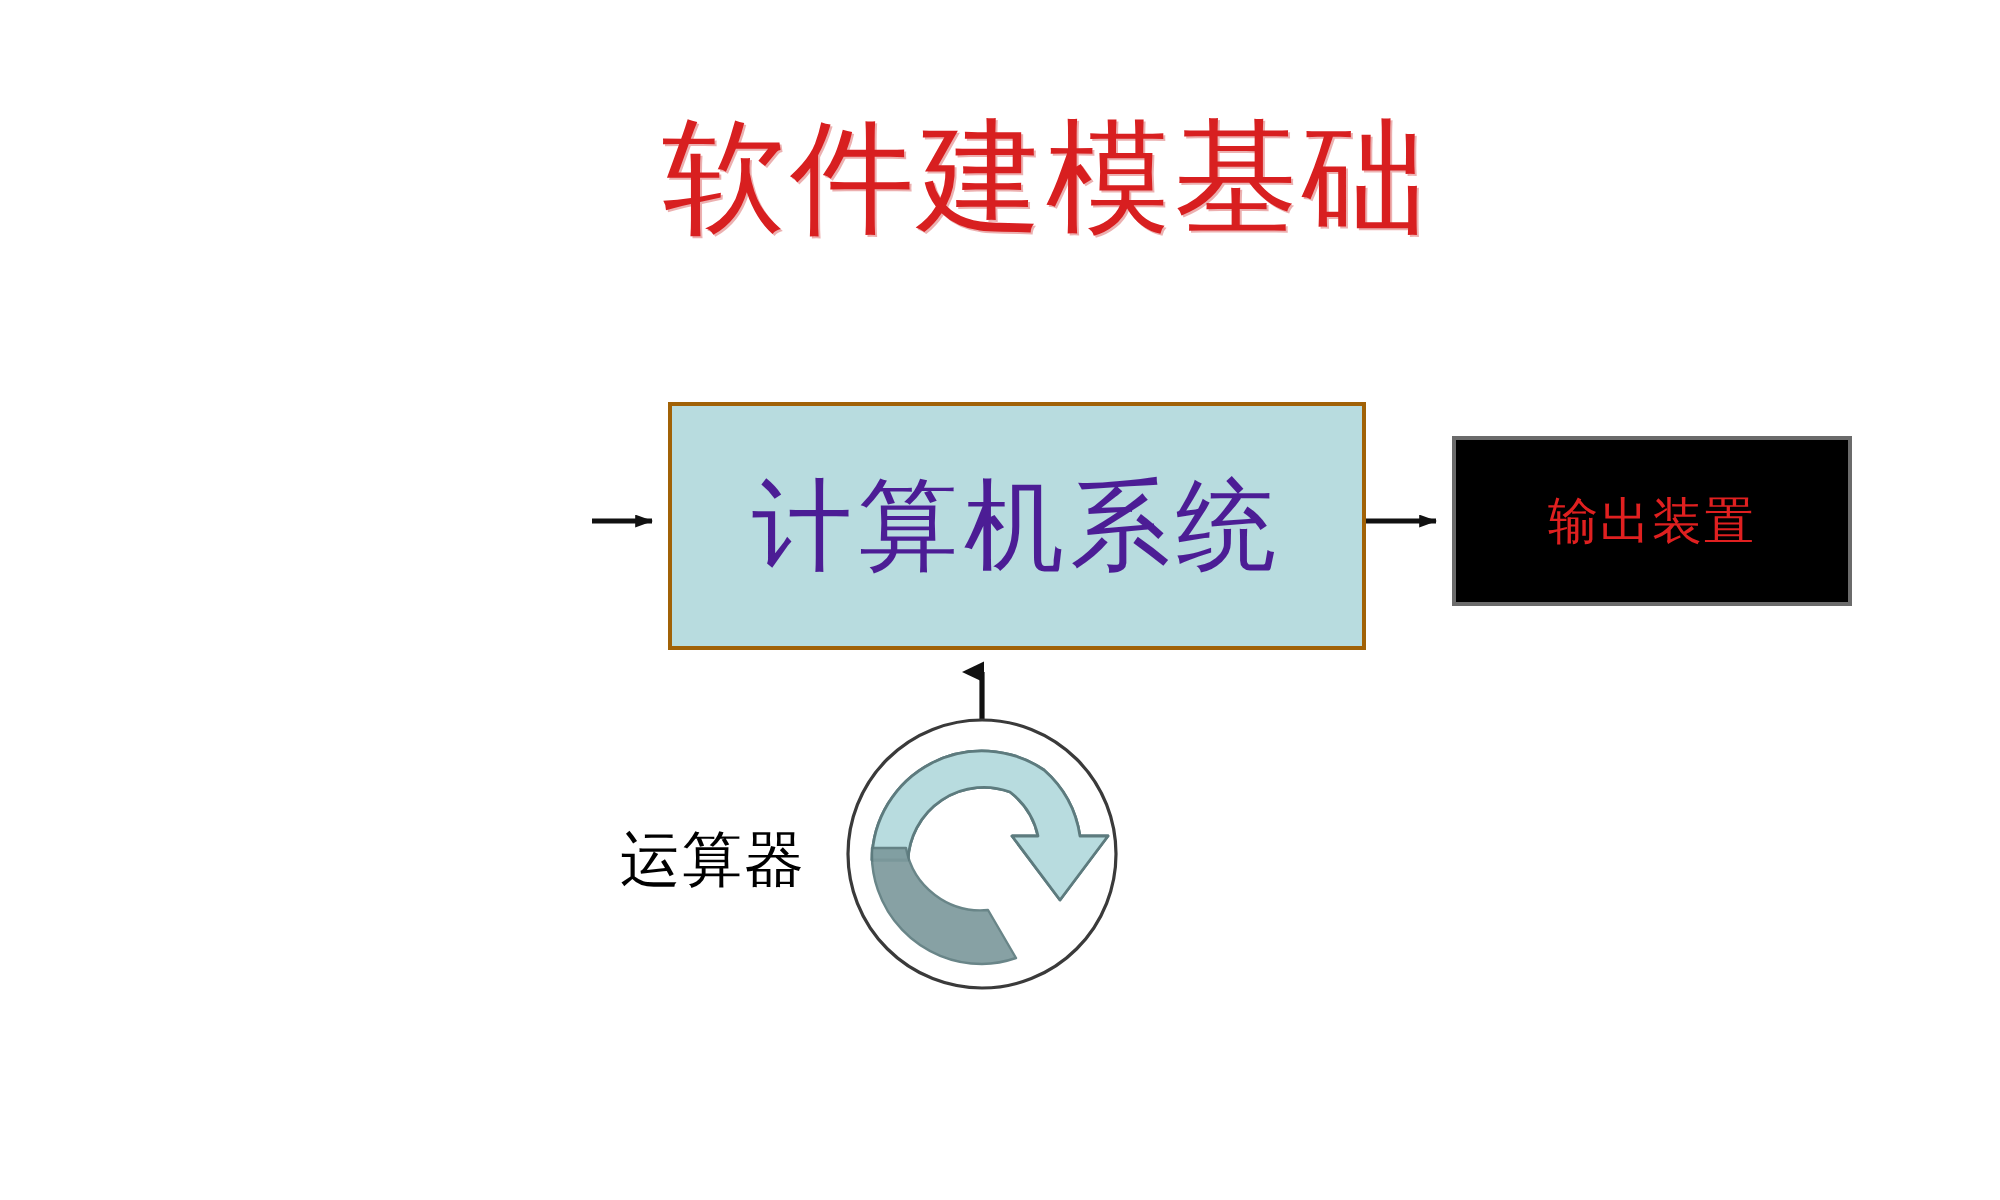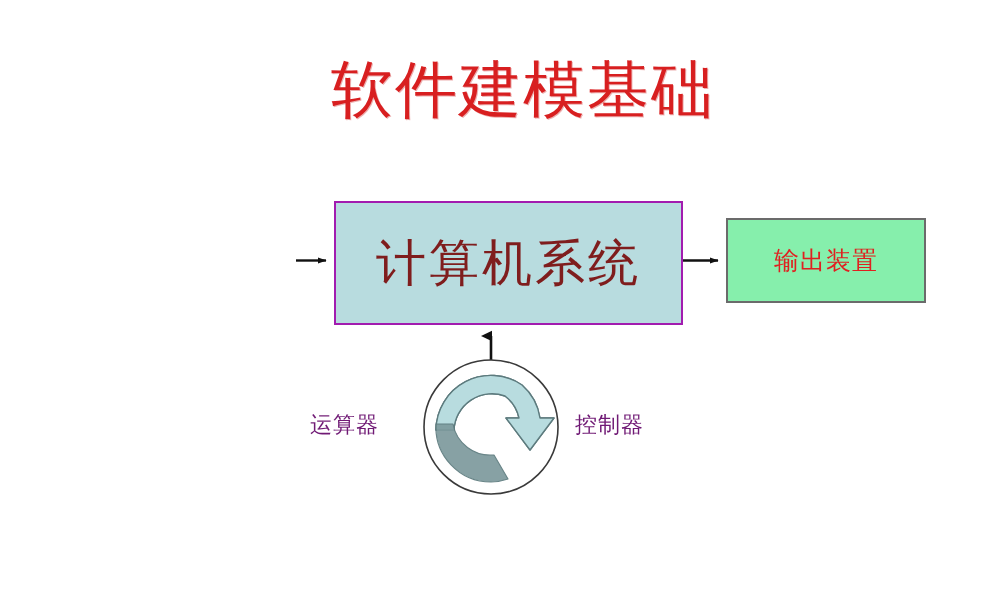--- a/index.html
+++ b/index.html
@@ -57,35 +57,35 @@
     font-size: 25px;
     letter-spacing: 1px;
     color: #dd7a62;
   }
 
   #cpu-box {
     left: 311px;
     top: 201px;
     width: 349px;
     height: 124px;
-    border: 2px solid #a21caf;
+    border: 2px solid #a16207;
     background: #b8dcdf;
     font-size: 50px;
     letter-spacing: 3px;
-    color: #7f1d1d;
+    color: #4c1d95;
     text-align: right;
   }
 
   #output-box {
     left: 703px;
     top: 218px;
     width: 200px;
     height: 85px;
     border: 2px solid #6b6b6b;
-    background: #86efac;
+    background: #000000;
     font-size: 25px;
     letter-spacing: 1px;
     color: #e02020;
   }
 
   
   #connectors {
     position: absolute;
     left: 0;
     top: 0;
@@ -100,23 +100,23 @@
     left: 399px;
     top: 358px;
     width: 138px;
     height: 138px;
   }
 
   
   .unit-label {
     position: absolute;
     font-family: Liberation Mono, monospace;
-    font-size: 22px;
+    font-size: 30px;
     letter-spacing: 1px;
-    color: #701a75;
+    color: #000000;
     white-space: nowrap;
   }
   #label-alu     { left: 287px; top: 410px; }
   #label-control { left: 552px; top: 410px; }
   #label-memory  { left: 408px; top: 492px; }
 </style>
 </head>
 <body>
 
 <div id="slide">
@@ -184,16 +184,15 @@
     <path d="M 14,66
              A 55,55 0 0 0 69,124
              A 55,55 0 0 0 86,121
              L 72,97
              A 38,38 0 0 1 31,66
              Z" fill="#7d9a9d" stroke="#5d7b7e" stroke-width="1.2" stroke-linejoin="round" opacity="0.92"></path>
   </svg>
 
   <div class="unit-label" id="label-alu">运算器</div>
 
-  <div class="unit-label" id="label-control">控制器</div>
 
 
 </div>
 
 </body></html>

